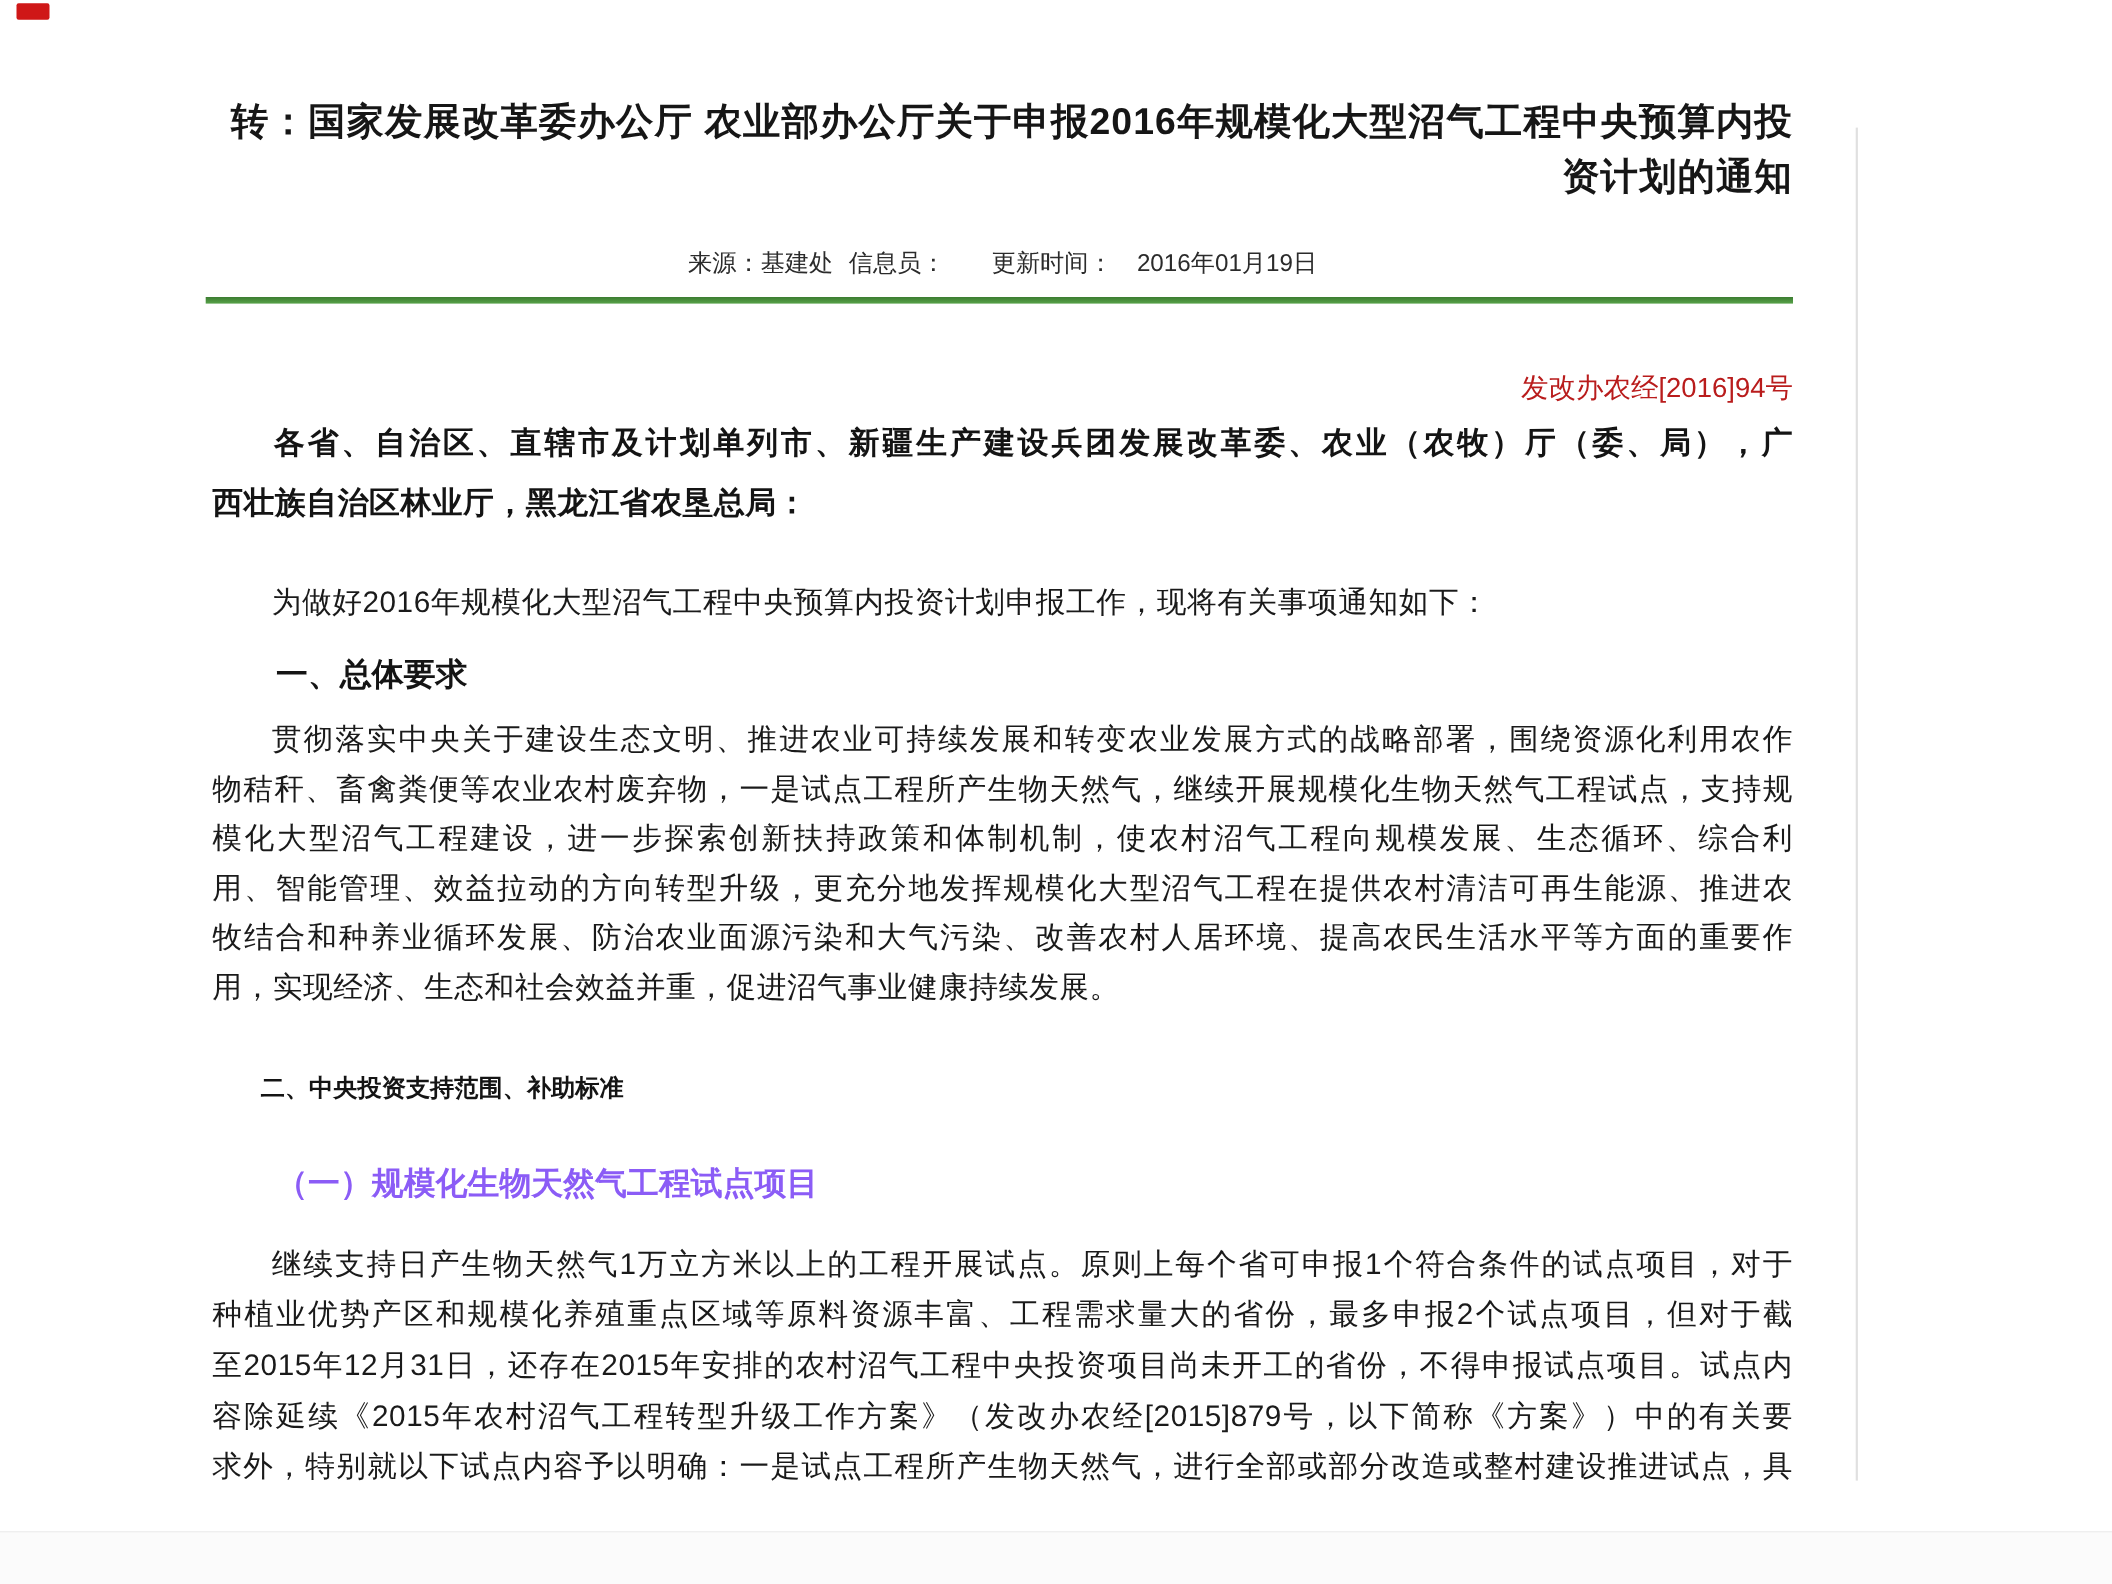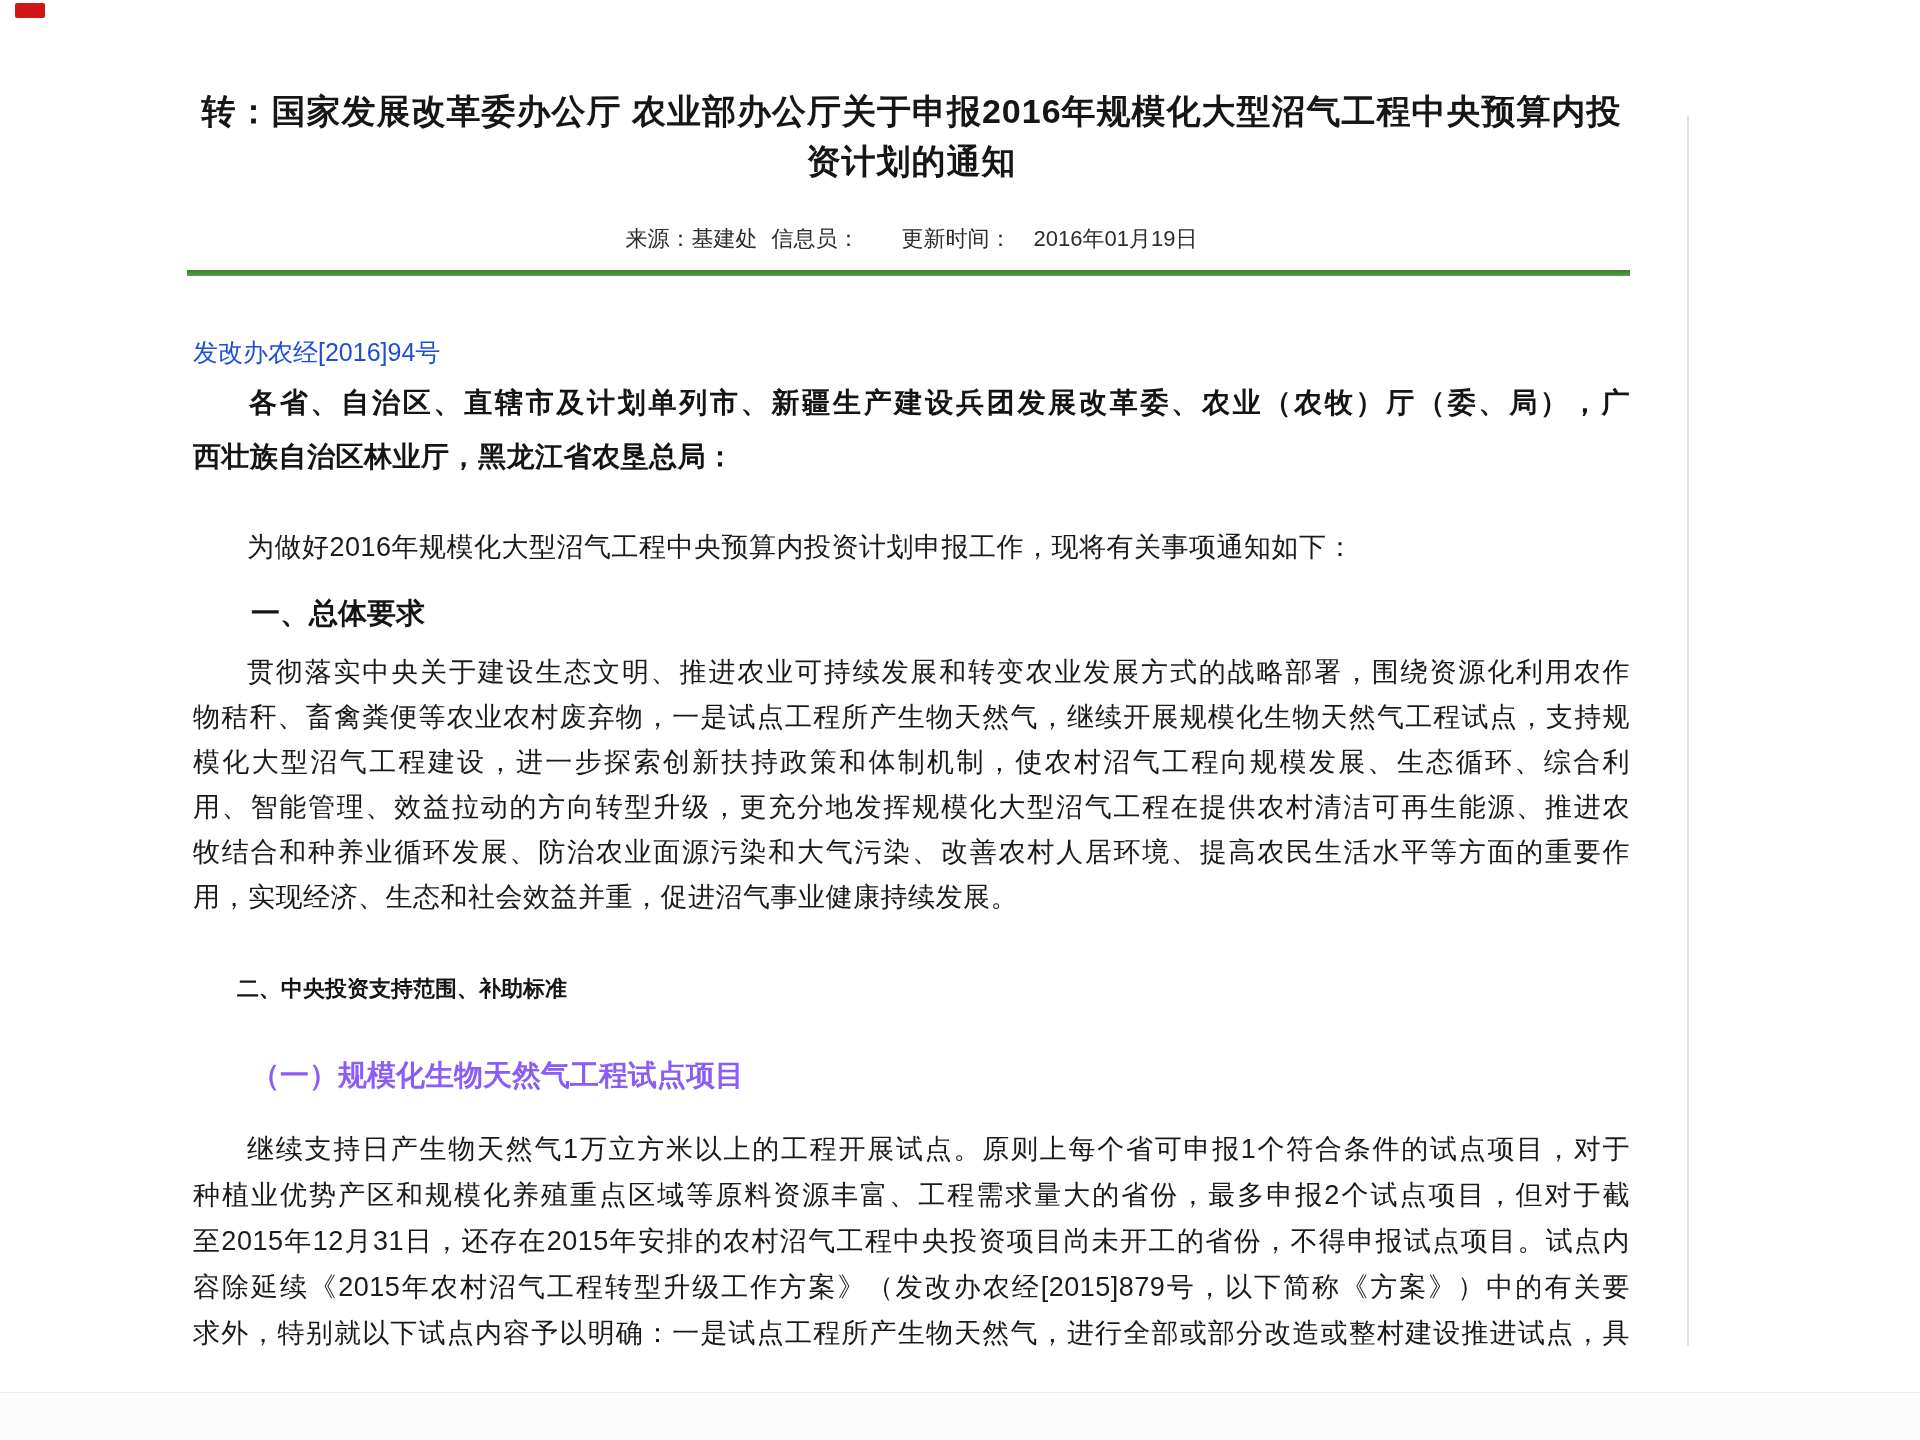--- a/index.html
+++ b/index.html
@@ -3,27 +3,27 @@
 <meta charset="utf-8">
 <style>
   html,body{margin:0;padding:0;}
   body{
     width:1920px;height:1440px;background:#ffffff;position:relative;overflow:hidden;
     font-family:"Liberation Sans","DejaVu Sans",sans-serif;color:#1a1a1a;
   }
   .doc-clip{position:absolute;left:0;top:0;width:1920px;height:1348px;overflow:hidden;}
   .col{position:absolute;left:193px;width:1437px;}
   .corner-artifact{position:absolute;left:15px;top:3px;width:30px;height:15px;background:#cf1717;border-radius:2px;}
-  .title{top:86px;text-align:center;font-weight:bold;font-size:34px;line-height:50px;color:#161616;letter-spacing:1px;}
+  .title{top:86px;text-align:right;font-weight:bold;font-size:34px;line-height:50px;color:#161616;letter-spacing:1px;}
   .meta{top:224px;display:flex;justify-content:center;align-items:baseline;font-size:22px;color:#2b2b2b;}
   .meta span{display:inline-block;}
   .meta .g1{margin-left:14px;} .meta .g2{margin-left:42px;} .meta .g3{margin-left:22px;text-align:right;}
   .divider{position:absolute;left:187px;top:270px;width:1443px;height:6px;
     background:linear-gradient(#3c7c31,#57a249);}
-  .docnum{top:336px;text-align:left;font-size:25px;color:#1d4ed8;}
+  .docnum{top:336px;text-align:right;font-size:25px;color:#b91c1c;}
   .ln{white-space:nowrap;overflow:hidden;font-size:27px;letter-spacing:0.5px;}
   .fill{white-space:normal;text-align:justify;text-align-last:justify;}
   .ind{text-indent:2em;}
   .salutation{top:376px;font-weight:bold;font-size:28px;color:#141414;}
   .salutation .ln{line-height:54px;font-size:28px;}
   .intro{top:525px;}
   .intro .ln{line-height:45px;}
   .h1{top:594px;font-weight:bold;font-size:29px;text-indent:2em;color:#141414;}
   .body1{top:650px;}
   .body1 .ln{line-height:45px;}

